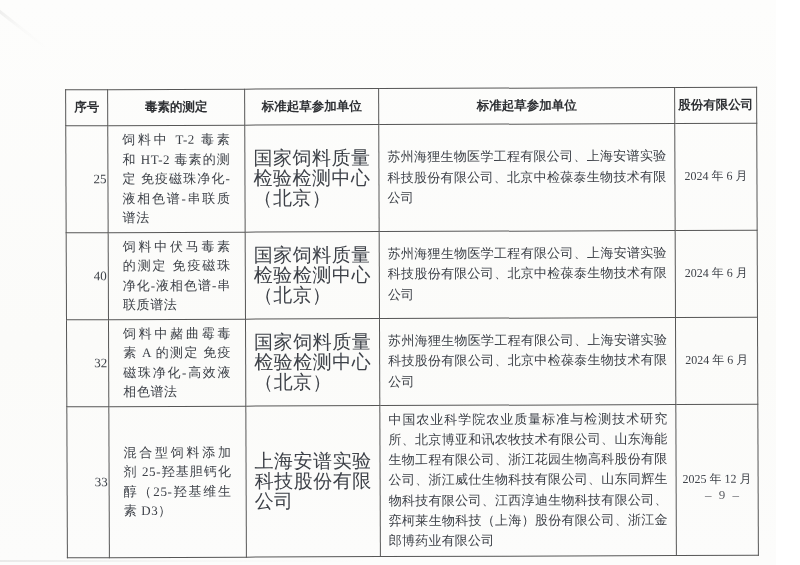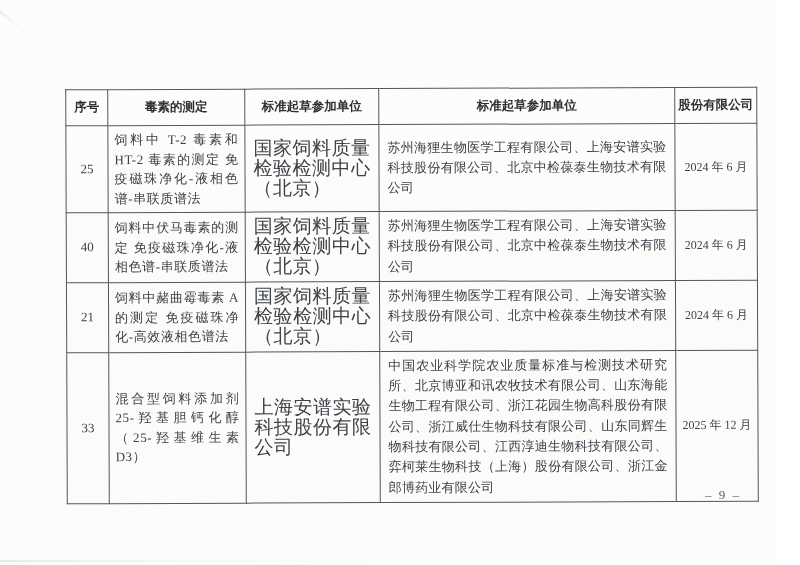--- a/index.html
+++ b/index.html
@@ -62,26 +62,26 @@
   .std-table th {
     font-family: "Liberation Sans", "DejaVu Sans", sans-serif;
     font-weight: 700;
     font-size: 12.5px;
     color: #2e3034;
     text-align: center;
     white-space: nowrap;
     padding: 0 1px;
   }
   td.c-no {
-    text-align: center;
+    text-align: right;
     font-size: 13px;
     font-family: "Liberation Serif", "DejaVu Serif", serif;
   }
   td.c-name {
-    padding: 4px 6px;
+    padding: 4px 14px;
     font-size: 13px;
     line-height: 19.5px;
     text-align: justify;
     letter-spacing: 0.6px;
   }
   td.c-lead {
     padding: 4px 8px;
     font-size: 19px;
     line-height: 20px;
     text-align: justify;
@@ -145,21 +145,21 @@
         <td class="c-date">2024 年 6 月</td>
       </tr>
       <tr class="r1">
         <td class="c-no">40</td>
         <td class="c-name">饲料中伏马毒素的测定 免疫磁珠净化-液相色谱-串联质谱法</td>
         <td class="c-lead">国家饲料质量检验检测中心（北京）</td>
         <td class="c-part">苏州海狸生物医学工程有限公司、上海安谱实验科技股份有限公司、北京中检葆泰生物技术有限公司</td>
         <td class="c-date">2024 年 6 月</td>
       </tr>
       <tr class="r2">
-        <td class="c-no">21</td>
+        <td class="c-no">32</td>
         <td class="c-name">饲料中赭曲霉毒素 A 的测定 免疫磁珠净化-高效液相色谱法</td>
         <td class="c-lead">国家饲料质量检验检测中心（北京）</td>
         <td class="c-part">苏州海狸生物医学工程有限公司、上海安谱实验科技股份有限公司、北京中检葆泰生物技术有限公司</td>
         <td class="c-date">2024 年 6 月</td>
       </tr>
       <tr class="r3">
         <td class="c-no">33</td>
         <td class="c-name">混合型饲料添加剂 25-羟基胆钙化醇（25-羟基维生素 D3）</td>
         <td class="c-lead">上海安谱实验科技股份有限公司</td>
         <td class="c-part">中国农业科学院农业质量标准与检测技术研究所、北京博亚和讯农牧技术有限公司、山东海能生物工程有限公司、浙江花园生物高科股份有限公司、浙江威仕生物科技有限公司、山东同辉生物科技有限公司、江西淳迪生物科技有限公司、弈柯莱生物科技（上海）股份有限公司、浙江金郎博药业有限公司</td>

